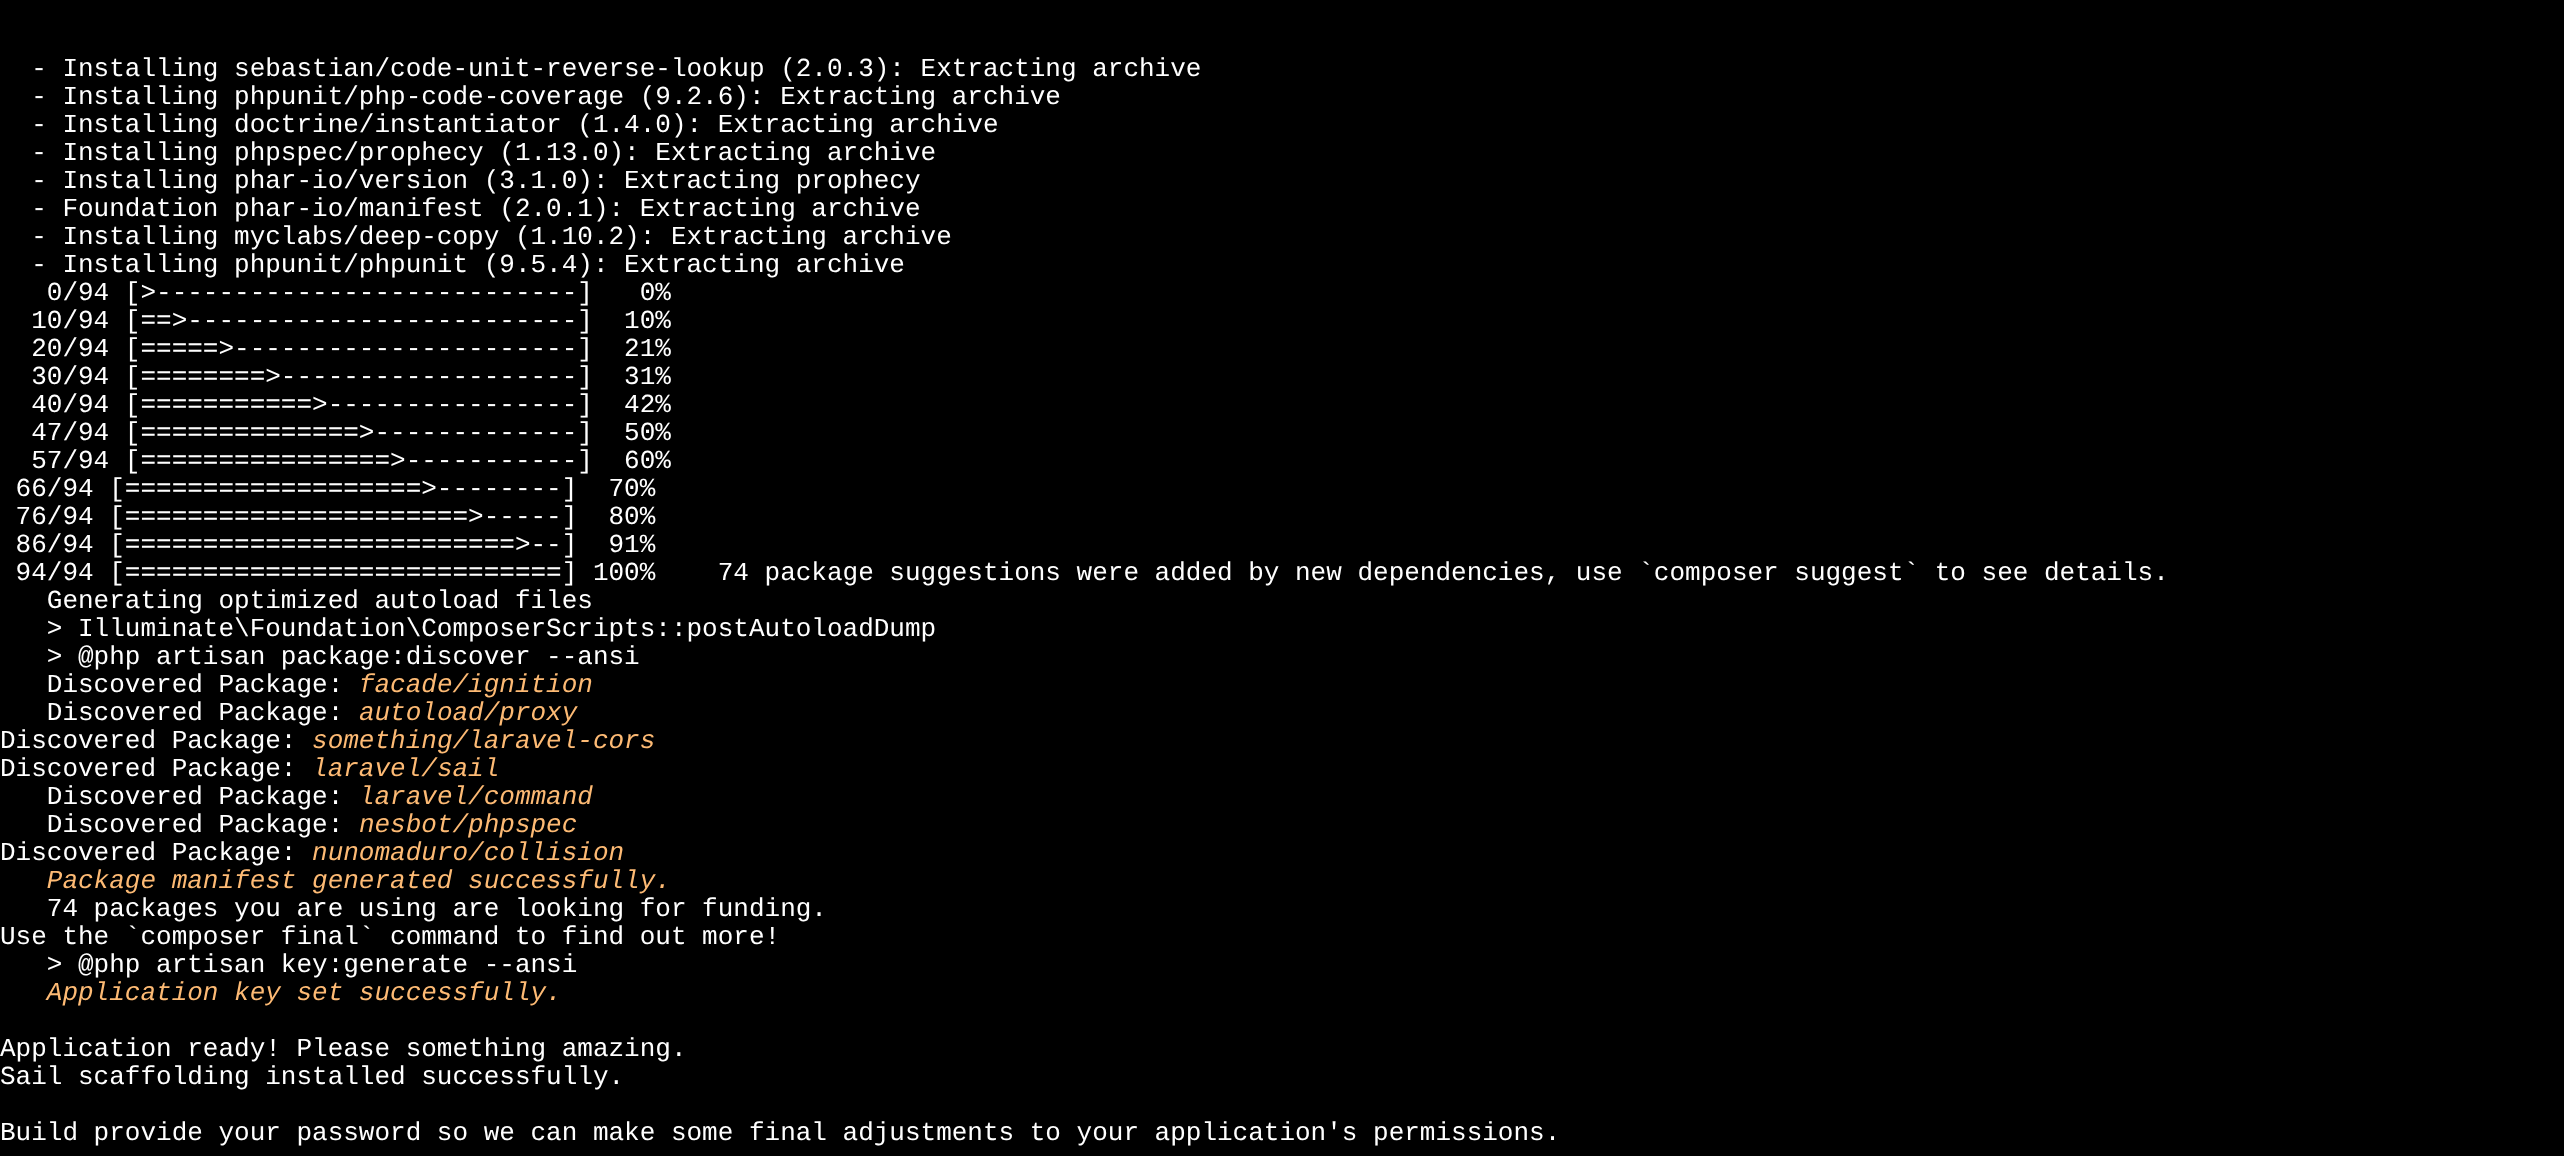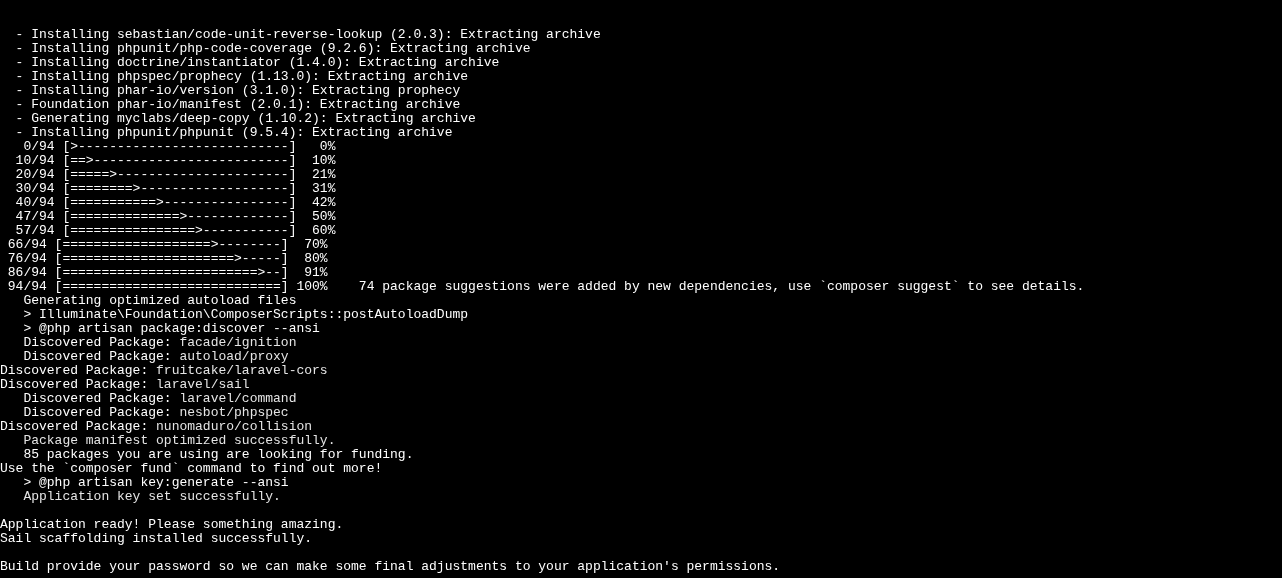--- a/index.html
+++ b/index.html
@@ -8,59 +8,59 @@
     background: #000;
     color: #fff;
     font-family: "Courier New", Courier, monospace;
     font-size: 13px;
     line-height: 14px;
     white-space: pre;
     width: 1282px;
     height: 578px;
     overflow: hidden;
   }
-  .green { color: #e5e5e5; }
+  .green { color: #fdba74; font-style: italic; }
   .terminal {
     padding: 0;
   }
 </style>
 </head>
 <body>
 <div class="terminal"><span>  - Installing sebastian/code-unit-reverse-lookup (2.0.3): Extracting archive</span>
 <span>  - Installing phpunit/php-code-coverage (9.2.6): Extracting archive</span>
 <span>  - Installing doctrine/instantiator (1.4.0): Extracting archive</span>
 <span>  - Installing phpspec/prophecy (1.13.0): Extracting archive</span>
 <span>  - Installing phar-io/version (3.1.0): Extracting prophecy</span>
 <span>  - Foundation phar-io/manifest (2.0.1): Extracting archive</span>
-<span>  - Generating myclabs/deep-copy (1.10.2): Extracting archive</span>
+<span>  - Installing myclabs/deep-copy (1.10.2): Extracting archive</span>
 <span>  - Installing phpunit/phpunit (9.5.4): Extracting archive</span>
 <span>   0/94 [&gt;---------------------------]   0%</span>
 <span>  10/94 [==&gt;-------------------------]  10%</span>
 <span>  20/94 [=====&gt;----------------------]  21%</span>
 <span>  30/94 [========&gt;-------------------]  31%</span>
 <span>  40/94 [===========&gt;----------------]  42%</span>
 <span>  47/94 [==============&gt;-------------]  50%</span>
 <span>  57/94 [================&gt;-----------]  60%</span>
 <span> 66/94 [===================&gt;--------]  70%</span>
 <span> 76/94 [======================&gt;-----]  80%</span>
 <span> 86/94 [=========================&gt;--]  91%</span>
 <span> 94/94 [============================] 100%    74 package suggestions were added by new dependencies, use `composer suggest` to see details.</span>
 <span>   Generating optimized autoload files</span>
 <span>   &gt; Illuminate\Foundation\ComposerScripts::postAutoloadDump</span>
 <span>   &gt; @php artisan package:discover --ansi</span>
 <span><span>   Discovered Package: </span><span class="green">facade/ignition</span></span>
 <span><span>   Discovered Package: </span><span class="green">autoload/proxy</span></span>
-<span><span>Discovered Package: </span><span class="green">fruitcake/laravel-cors</span></span>
+<span><span>Discovered Package: </span><span class="green">something/laravel-cors</span></span>
 <span><span>Discovered Package: </span><span class="green">laravel/sail</span></span>
 <span><span>   Discovered Package: </span><span class="green">laravel/command</span></span>
 <span><span>   Discovered Package: </span><span class="green">nesbot/phpspec</span></span>
 <span><span>Discovered Package: </span><span class="green">nunomaduro/collision</span></span>
-<span class="green">   Package manifest optimized successfully.</span>
-<span>   85 packages you are using are looking for funding.</span>
-<span>Use the `composer fund` command to find out more!</span>
+<span class="green">   Package manifest generated successfully.</span>
+<span>   74 packages you are using are looking for funding.</span>
+<span>Use the `composer final` command to find out more!</span>
 <span>   &gt; @php artisan key:generate --ansi</span>
 <span class="green">   Application key set successfully.</span>
 <span></span>
 <span>Application ready! Please something amazing.</span>
 <span>Sail scaffolding installed successfully.</span>
 <span></span>
 <span>Build provide your password so we can make some final adjustments to your application's permissions.</span>
 <span></span>
 </div>
 

